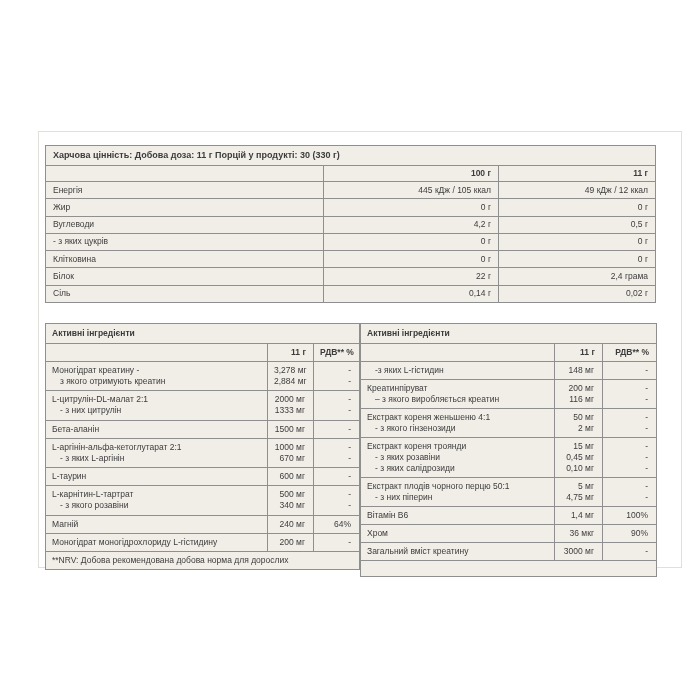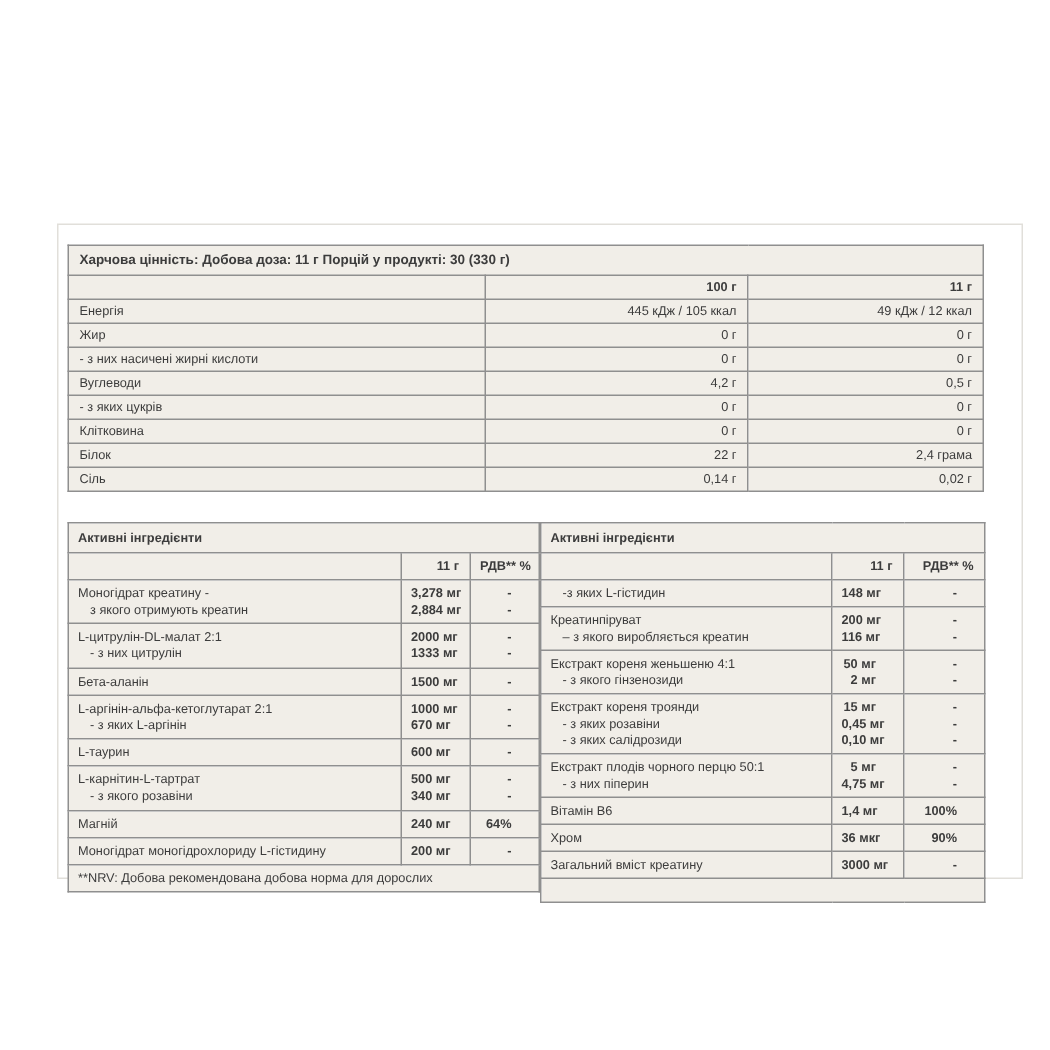--- a/index.html
+++ b/index.html
@@ -1,19 +1,19 @@
 <!DOCTYPE html>
 <html><head>
 <meta charset="utf-8">
 <style>
   * { margin:0; padding:0; box-sizing:border-box; }
   html,body { width:700px; height:700px; background:#ffffff;
               font-family:"Liberation Sans", sans-serif; color:#3c3c3c; }
   .page { position:relative; width:700px; height:700px; background:#ffffff; overflow:hidden; }
-  .card { position:absolute; left:38px; top:149px; width:644px; height:437px;
+  .card { position:absolute; left:38px; top:131px; width:644px; height:437px;
           background:#ffffff; border:1px solid #e1dfda; }
   .card-inner { position:absolute; left:6px; top:13px; width:610px; }
 
   table { border-collapse:collapse; table-layout:fixed; }
   td, th { border:1px solid #8f8f8f; background:#f1eee8; font-size:8.5px;
            line-height:11px; font-weight:normal; vertical-align:middle;
            overflow:hidden; white-space:nowrap; }
 
   
   .nutri { width:610px; height:158px; margin-bottom:13px; }
@@ -24,21 +24,21 @@
   .num { text-align:right; padding-right:7px; }
 
   
   .lower { display:flex; align-items:flex-start;margin-top:20px; }
   .ing { height:247px; }
   .ing.left { width:314px; }
   .ing.right { width:296px; }
   .ing td, .ing th { padding:3px 7px 3px 6px; }
   .sec-title { font-weight:bold; text-align:left; height:20px; }
   .ing .colhead { height:16px; }
-  .ing td.num { padding-right:18px;font-weight:bold; }
+  .ing td.num { padding-right:8px; }
   .sub { padding-left:8px; }
   .foot { text-align:left; height:16px; }
 </style>
 </head>
 <body>
 
 <div class="page">
   <div class="card">
     <div class="card-inner">
 
@@ -63,25 +63,20 @@
               <td class="lbl">Енергія</td>
               <td class="num">445 кДж / 105 ккал</td>
               <td class="num">49 кДж / 12 ккал</td>
             </tr>
             <tr>
               <td class="lbl">Жир</td>
               <td class="num">0 г</td>
               <td class="num">0 г</td>
             </tr>
             <tr>
-              <td class="lbl">- з них насичені жирні кислоти</td>
-              <td class="num">0 г</td>
-              <td class="num">0 г</td>
-            </tr>
-            <tr>
               <td class="lbl">Вуглеводи</td>
               <td class="num">4,2 г</td>
               <td class="num">0,5 г</td>
             </tr>
             <tr>
               <td class="lbl">- з яких цукрів</td>
               <td class="num">0 г</td>
               <td class="num">0 г</td>
             </tr>
             <tr>

